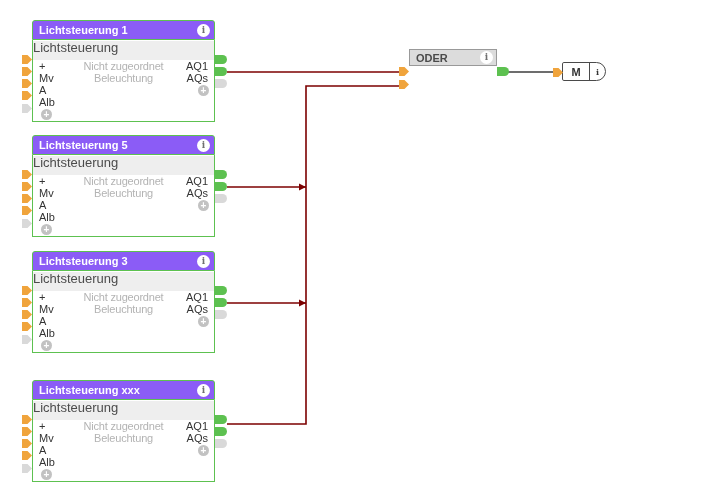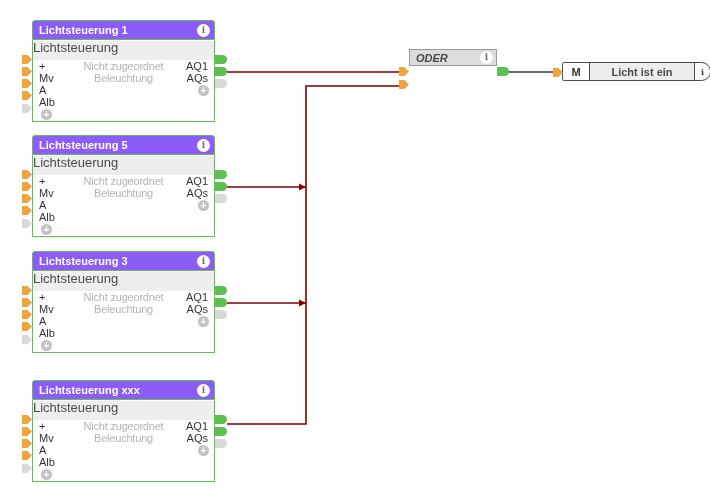--- a/index.html
+++ b/index.html
@@ -31,21 +31,21 @@
   .conn-in{position:absolute;left:-10px;width:10px;height:9px;background:#f0a43c;
            clip-path:polygon(0 0,55% 0,100% 50%,55% 100%,0 100%);}
   .conn-in.gray{background:#d9d9d9;}
   .conn-out{position:absolute;right:-12px;width:12px;height:9px;background:#5dc150;border-radius:0 5px 5px 0;}
   .conn-out.gray{background:#d9d9d9;}
 
   
   .orblock{position:absolute;left:409px;top:49px;width:88px;z-index:2;}
   .or-header{height:17px;background:#dcdcdc;border:1px solid #999999;display:flex;align-items:center;
              justify-content:space-between;padding:0 3px 0 6px;box-sizing:border-box;}
-  .or-title{color:#4b4b4b;font-size:11px;font-weight:bold;font-style:italic;}
+  .or-title{color:#4b4b4b;font-size:11px;font-weight:bold;}
   .or-body{border:1px solid #a6a6a6;border-top:none;background:#ffffff;position:relative;}
   .or-row{position:relative;height:12px;line-height:12px;font-size:11px;}
 
   
   .mblock{position:absolute;left:562px;top:62px;height:19px;z-index:2;display:flex;align-items:stretch;
           border:1px solid #4a4a4a;border-radius:2px 10px 10px 2px;background:#ffffff;box-sizing:border-box;}
   .m-type{width:26px;display:flex;align-items:center;justify-content:center;font-size:11px;font-weight:bold;
           color:#333333;border-right:1px solid #4a4a4a;}
   .m-label{width:104px;display:flex;align-items:center;justify-content:center;background:#ededed;
            font-size:11px;font-weight:bold;color:#4b4b4b;border-right:1px solid #4a4a4a;white-space:nowrap;}
@@ -229,17 +229,16 @@
       <span class="info-icon">i</span>
     </div>
     <span class="conn-in" style="top:18px;"></span>
     <span class="conn-in" style="top:31px;"></span>
     <span class="conn-out" style="top:18px;"></span>
   </div>
 
   <div class="mblock">
     <span class="conn-in" style="top:5px;"></span>
     <div class="m-type">M</div>
-    <div class="m-label">Licht ist ein</div>
     <div class="m-cap">i</div>
   </div>
 
 </div>
 
 </body></html>

